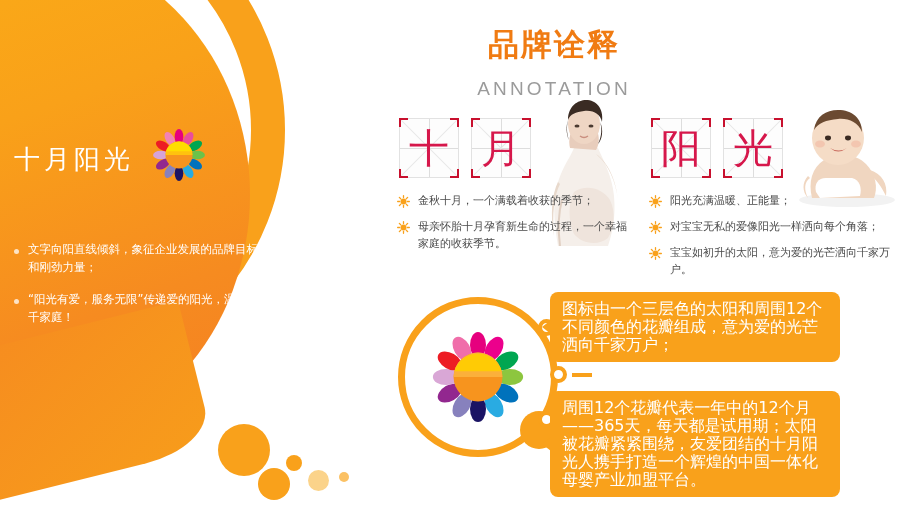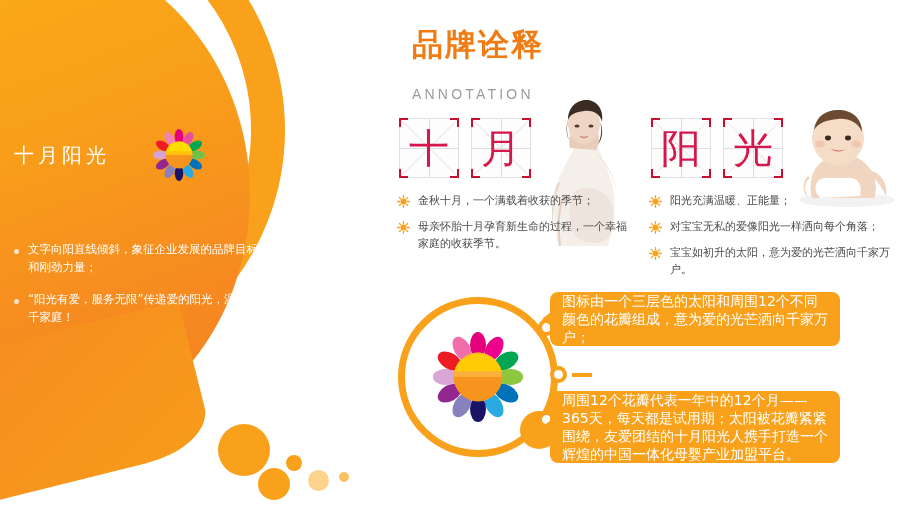--- a/index.html
+++ b/index.html
@@ -38,46 +38,46 @@
   .dot { position:absolute; border-radius:50%; background:#F9A11B; }
   .dot.d1 { left:218px; top:424px; width:52px; height:52px; }
   .dot.d2 { left:258px; top:468px; width:32px; height:32px; }
   .dot.d6 { left:286px; top:455px; width:16px; height:16px; background:#F9A11B; }
   .dot.d7 { left:308px; top:470px; width:21px; height:21px; background:#FBD38A; }
   .dot.d8 { left:339px; top:472px; width:10px; height:10px; background:#FBC164; }
 
   
   .brand-wrap { position:absolute; left:14px; top:142px; width:240px; }
   .brand-title {
-    font-size:20px; color:#ffffff; letter-spacing:4px;
+    font-size:26px; color:#ffffff; letter-spacing:4px;
     font-family:"DejaVu Sans","Liberation Sans",sans-serif;
     white-space:nowrap;
   }
   .brand-flower { position:absolute; left:138px; top:-14px; width:54px; height:54px; }
 
   .left-bullets { position:absolute; left:14px; top:240px; width:252px; }
   .lb-item { display:flex; margin-bottom:14px; }
   .lb-dot {
     width:5px; height:5px; border-radius:50%;
     background:rgba(255,255,255,.75);
     margin:9px 9px 0 0; flex:0 0 auto;
   }
   .lb-text {
     color:#ffffff; font-size:11.5px; line-height:18px;
     font-family:"DejaVu Sans","Liberation Sans",sans-serif;
   }
 
   
-  .hdr { position:absolute; left:412px; top:24px; width:220px; text-align:left; }
+  .hdr { position:absolute; left:444px; top:24px; width:220px; text-align:center; }
   .hdr-cn {
     font-size:31px; color:#F07B12; font-weight:bold; letter-spacing:2px;
     font-family:"DejaVu Sans","Liberation Sans",sans-serif;
   }
   .hdr-en {
-    font-size:14px; color:#9b9b9b; letter-spacing:3.2px; margin-top:20px;
+    font-size:19px; color:#9b9b9b; letter-spacing:3.2px; margin-top:12px;
   }
 
   
   .cell {
     position:absolute; width:60px; height:60px;
     background:#fdfdfd; border:1px solid #e2e2e2;
   }
   .cell:before, .cell:after {
     content:""; position:absolute; left:0; top:0; right:0; bottom:0;
   }
@@ -132,22 +132,22 @@
     border-radius:50%; background:#F9A11B;
   }
   .node-sm {
     position:absolute; width:17px; height:17px; border-radius:50%;
     background:#ffffff; border:4px solid #F9A11B;
   }
   .logo-flower { position:absolute; left:41px; top:47px; width:94px; height:94px; }
 
   .callout {
     position:absolute; background:#F9A11B; border-radius:8px;
-    color:#ffffff; padding:0 12px;
-    font-size:14px; line-height:18px;
+    color:#ffffff; padding:8px 12px;
+    font-size:16px; line-height:18px;
     font-family:"DejaVu Sans","Liberation Sans",sans-serif;
   }
   .callout:before {
     content:""; position:absolute; left:-8px; top:50%;
     margin-top:-7px; width:0; height:0;
     border-top:7px solid transparent;
     border-bottom:7px solid transparent;
     border-right:9px solid #F9A11B;
   }
   .connector { position:absolute; background:#F9A11B; height:4px; }

